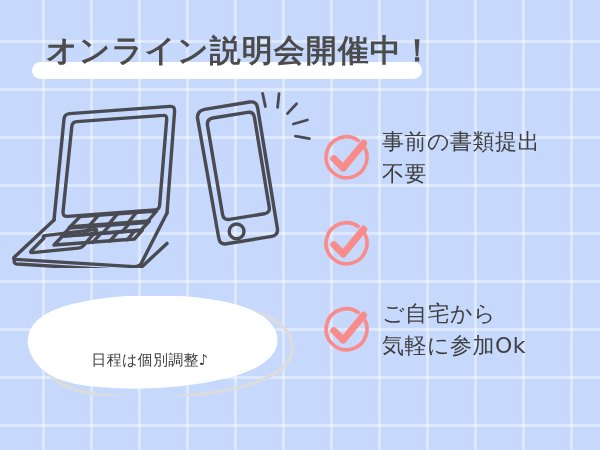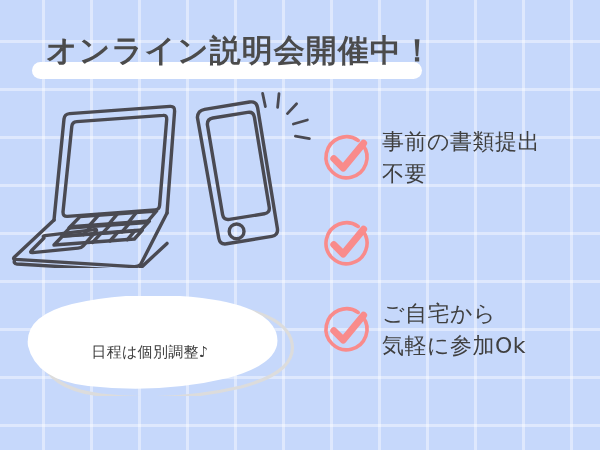--- a/index.html
+++ b/index.html
@@ -109,21 +109,21 @@
     height: 100px;
   }
   #blob svg {
     position: absolute;
     left: 0;
     top: 0;
   }
   #blob-text {
     position: absolute;
     left: 0;
-    top: 8px;
+    top: 16px;
     width: 272px;
     height: 96px;
     display: flex;
     flex-direction: column;
     align-items: center;
     justify-content: center;
     color: #3d3d3d;
     font-size: 15px;
     line-height: 27px;
     font-weight: 500;

